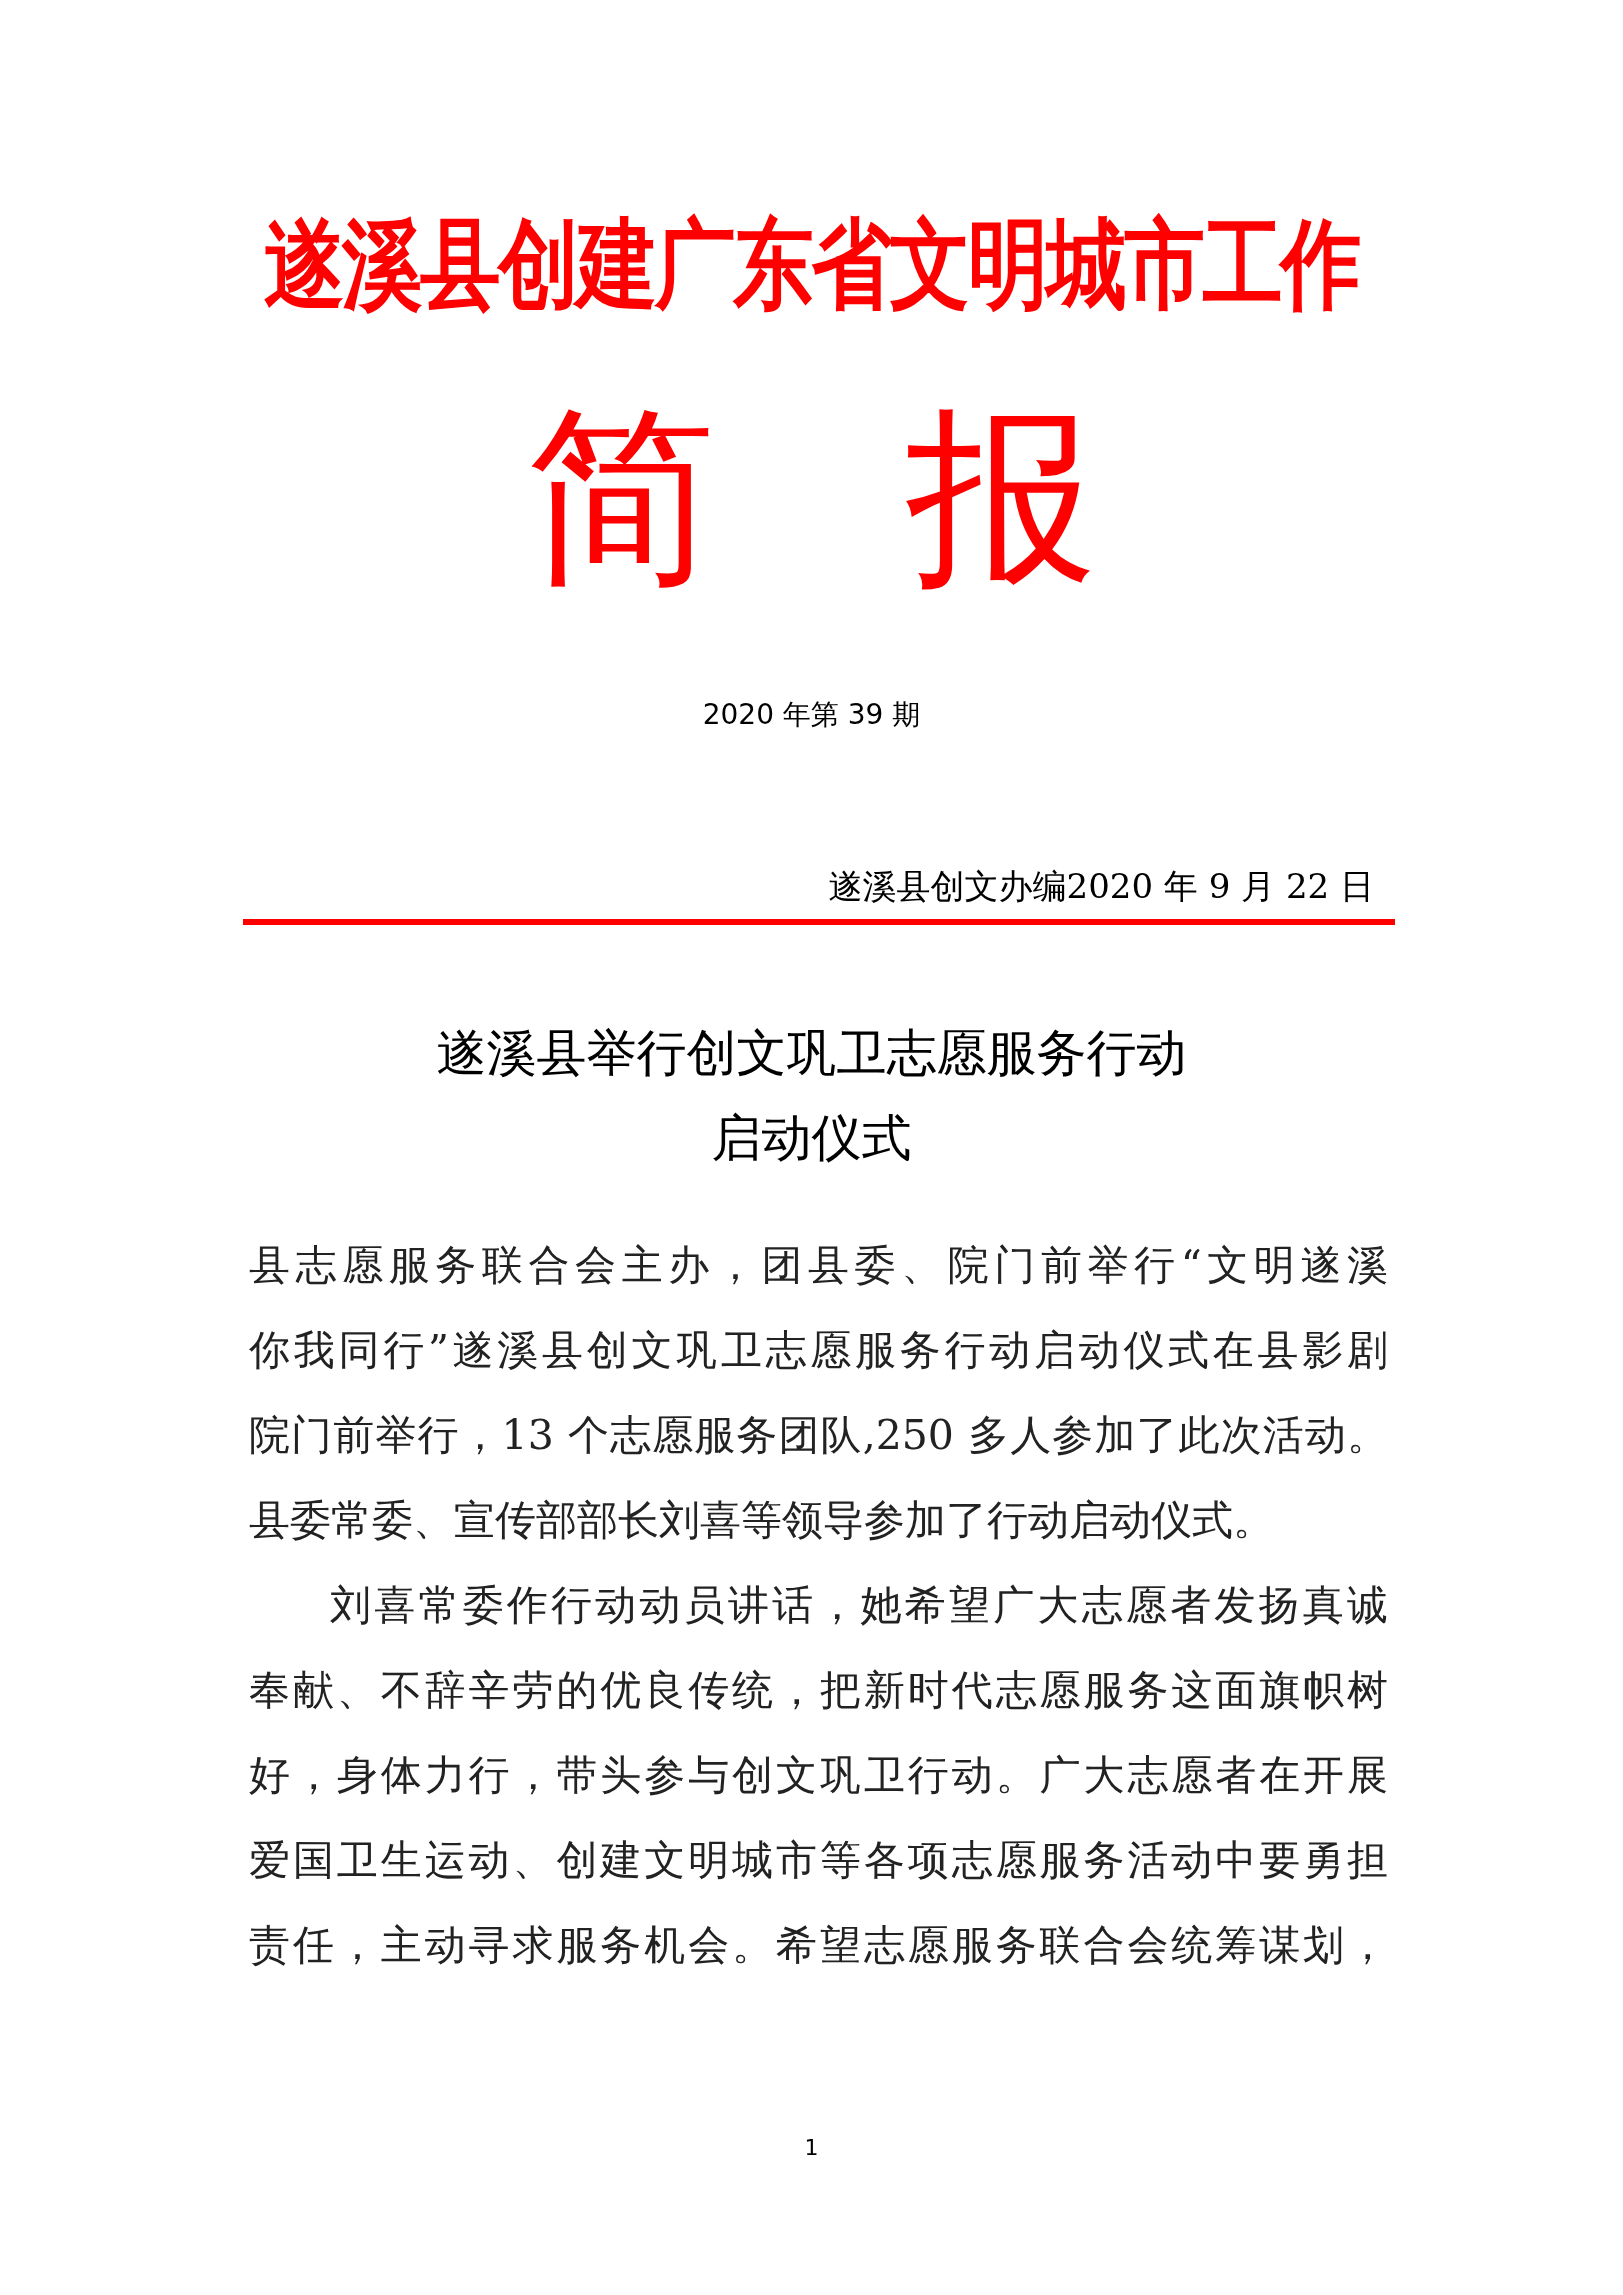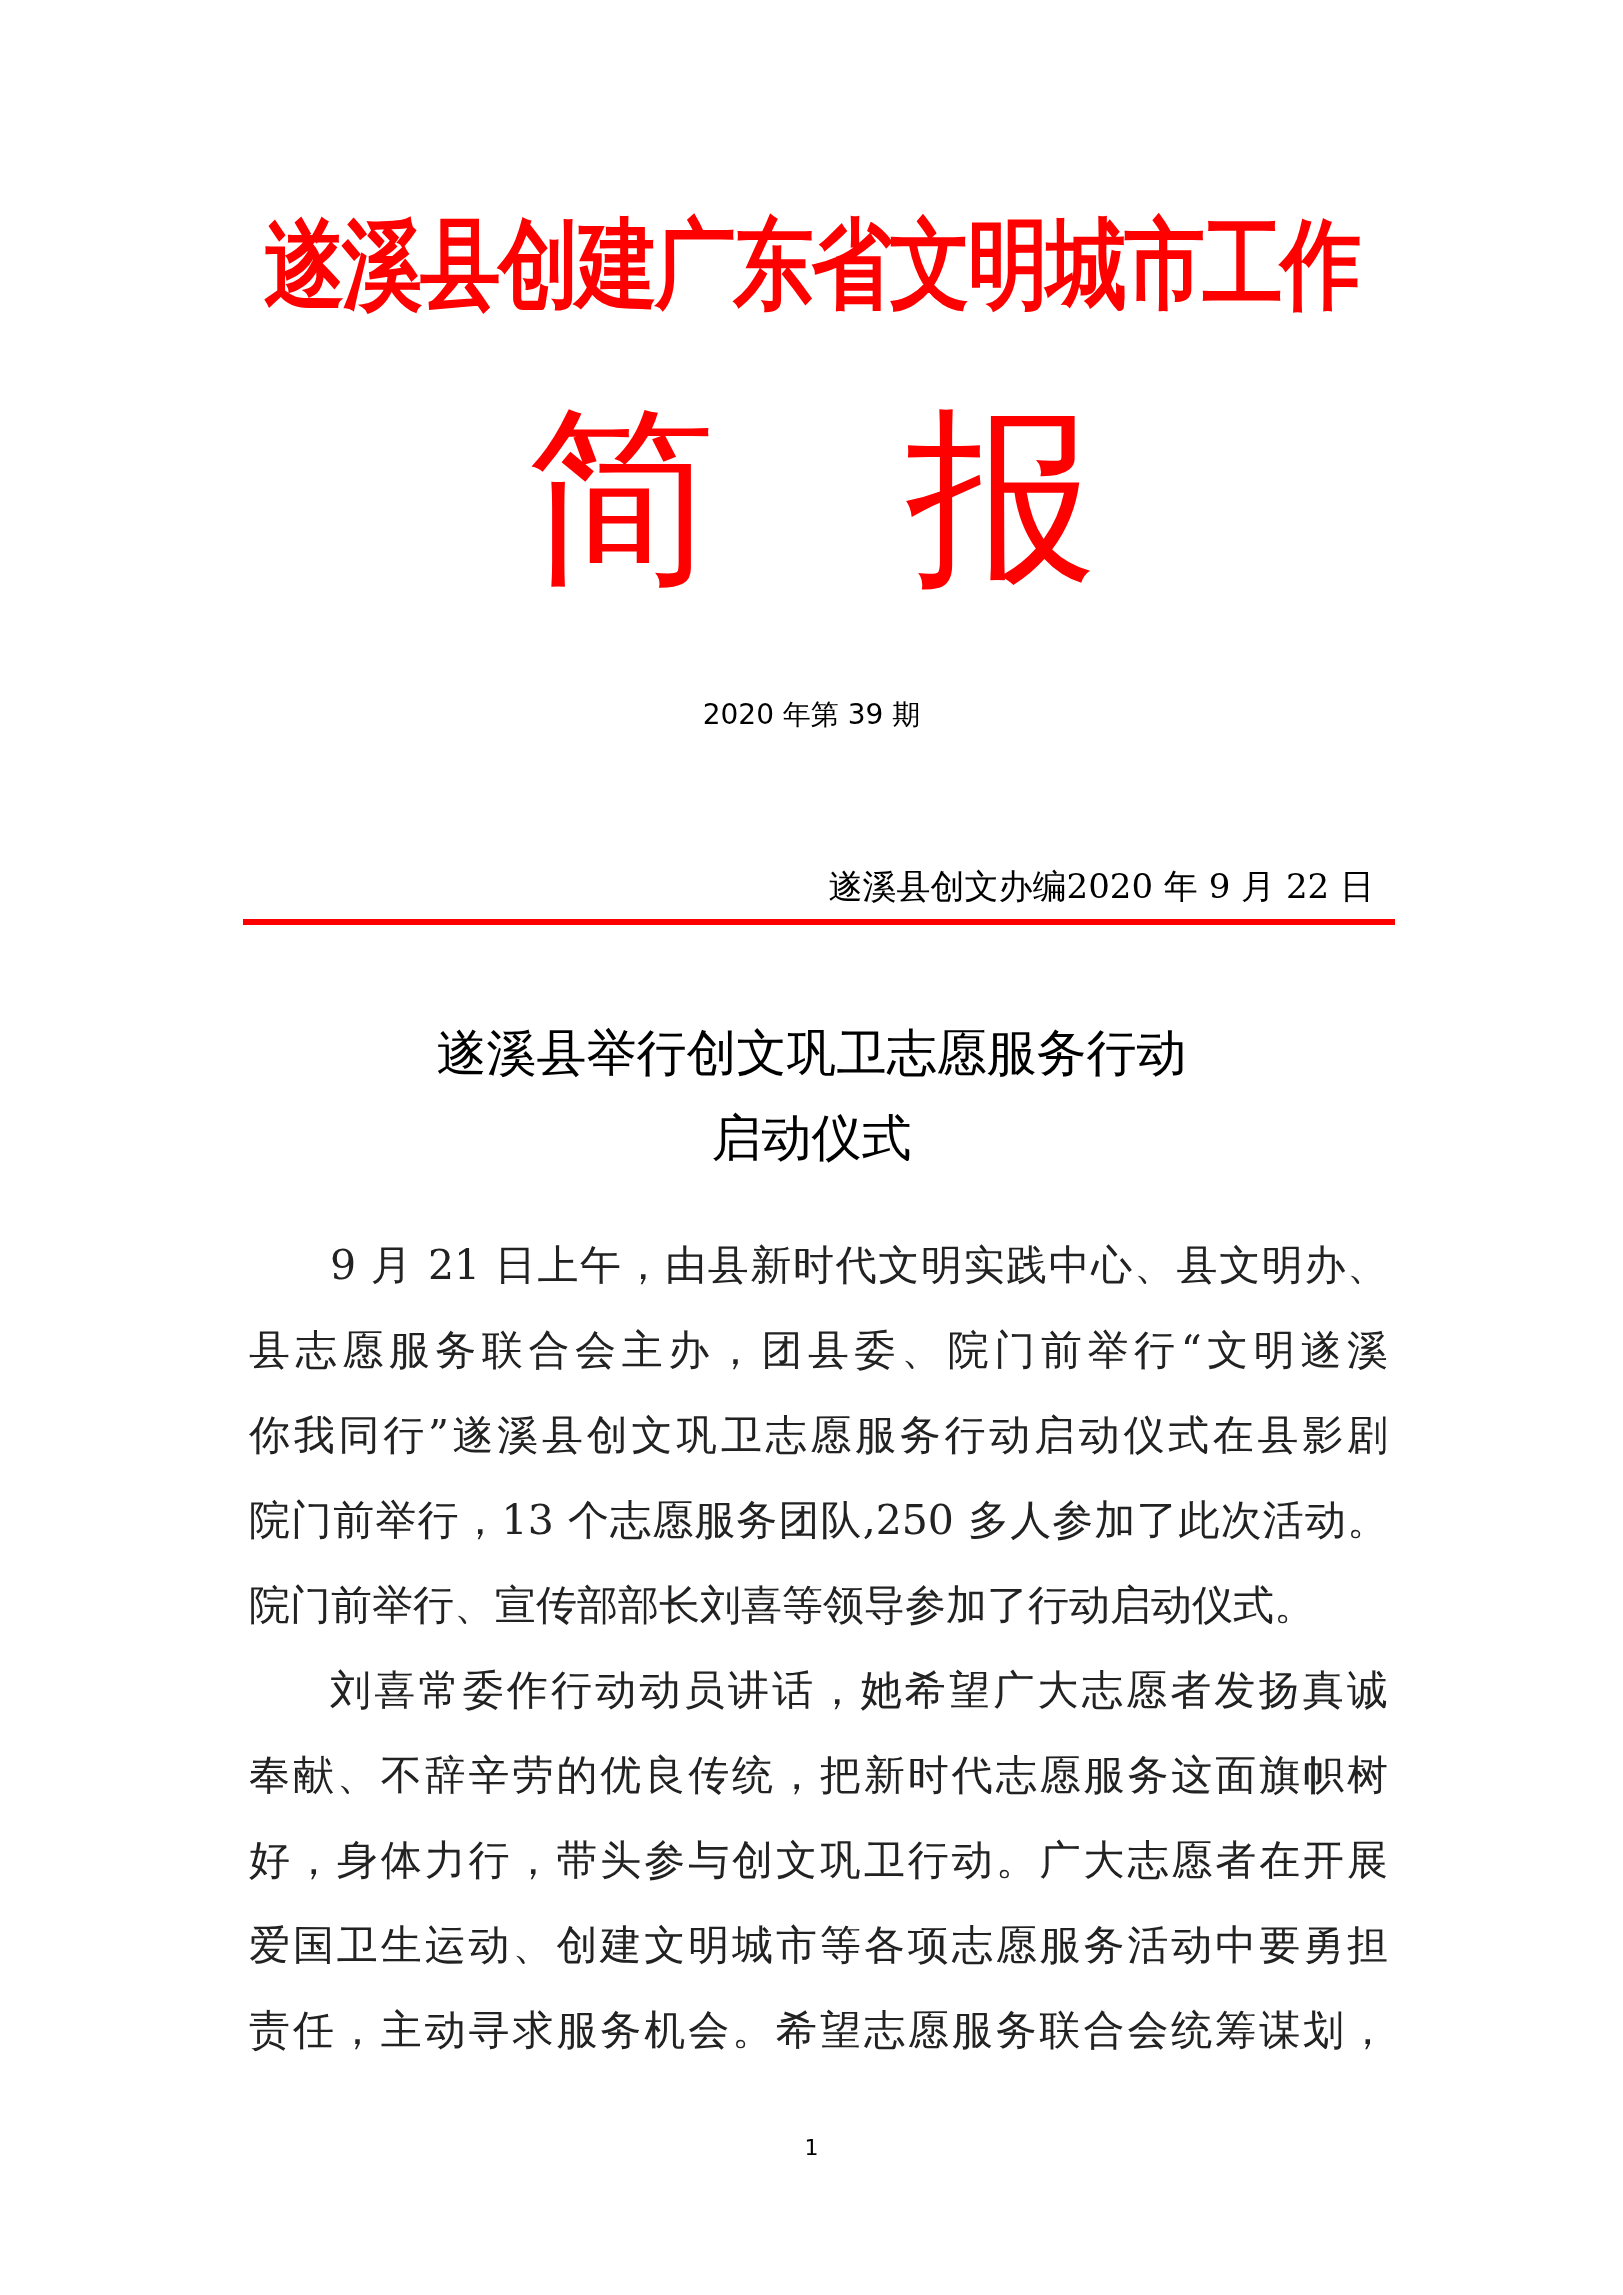--- a/index.html
+++ b/index.html
@@ -156,25 +156,24 @@
   </div>
 
   <div class="red-rule"></div>
 
   <div class="article-title">
     <div>遂溪县举行创文巩卫志愿服务行动</div>
     <div>启动仪式</div>
   </div>
 
   <div class="article-body">
-    <span class="line indent">9 月 21 日上午，由县新时代文明实践中心、县文明办、</span>
     <span class="line">县志愿服务联合会主办，团县委、院门前举行“文明遂溪</span>
     <span class="line">你我同行”遂溪县创文巩卫志愿服务行动启动仪式在县影剧</span>
     <span class="line">院门前举行，13 个志愿服务团队,250 多人参加了此次活动。</span>
-    <span class="line last">院门前举行、宣传部部长刘喜等领导参加了行动启动仪式。</span>
+    <span class="line last">县委常委、宣传部部长刘喜等领导参加了行动启动仪式。</span>
     <span class="line indent">刘喜常委作行动动员讲话，她希望广大志愿者发扬真诚</span>
     <span class="line">奉献、不辞辛劳的优良传统，把新时代志愿服务这面旗帜树</span>
     <span class="line">好，身体力行，带头参与创文巩卫行动。广大志愿者在开展</span>
     <span class="line">爱国卫生运动、创建文明城市等各项志愿服务活动中要勇担</span>
     <span class="line">责任，主动寻求服务机会。希望志愿服务联合会统筹谋划，</span>
   </div>
 
   <div class="page-number">1</div>
 
 </div>

